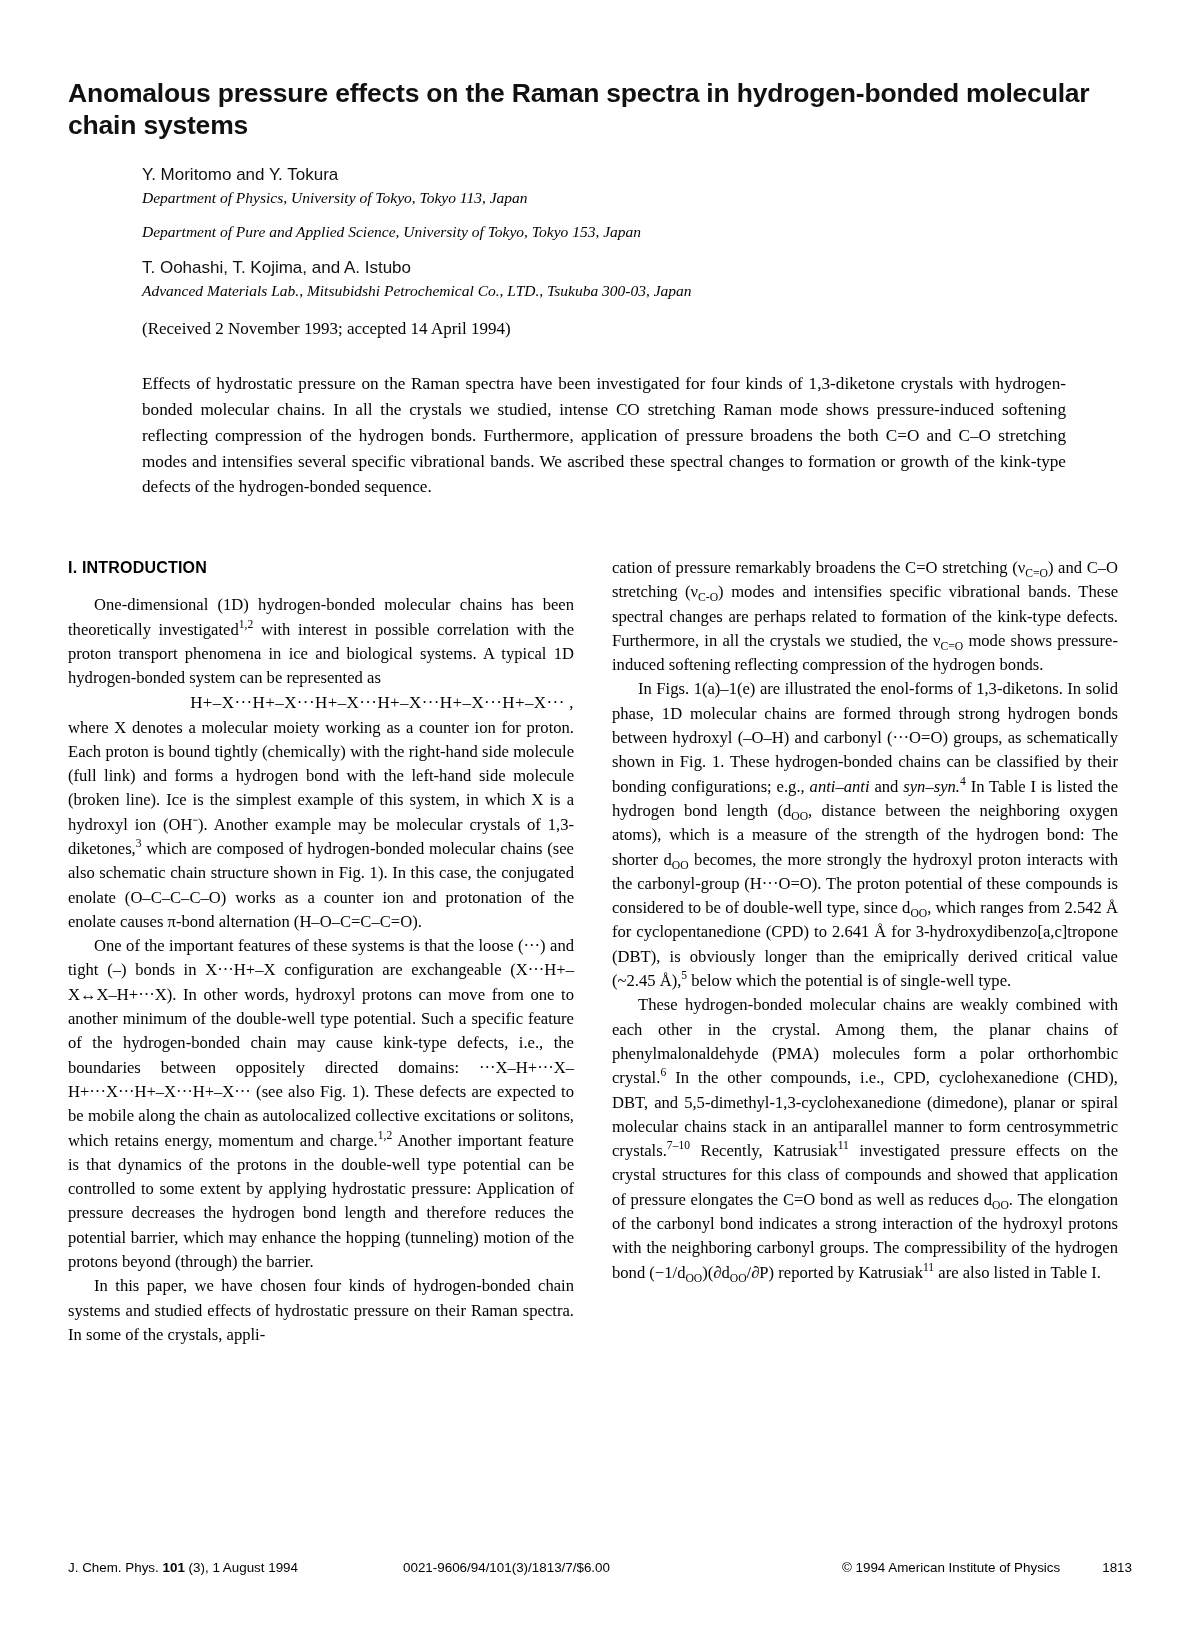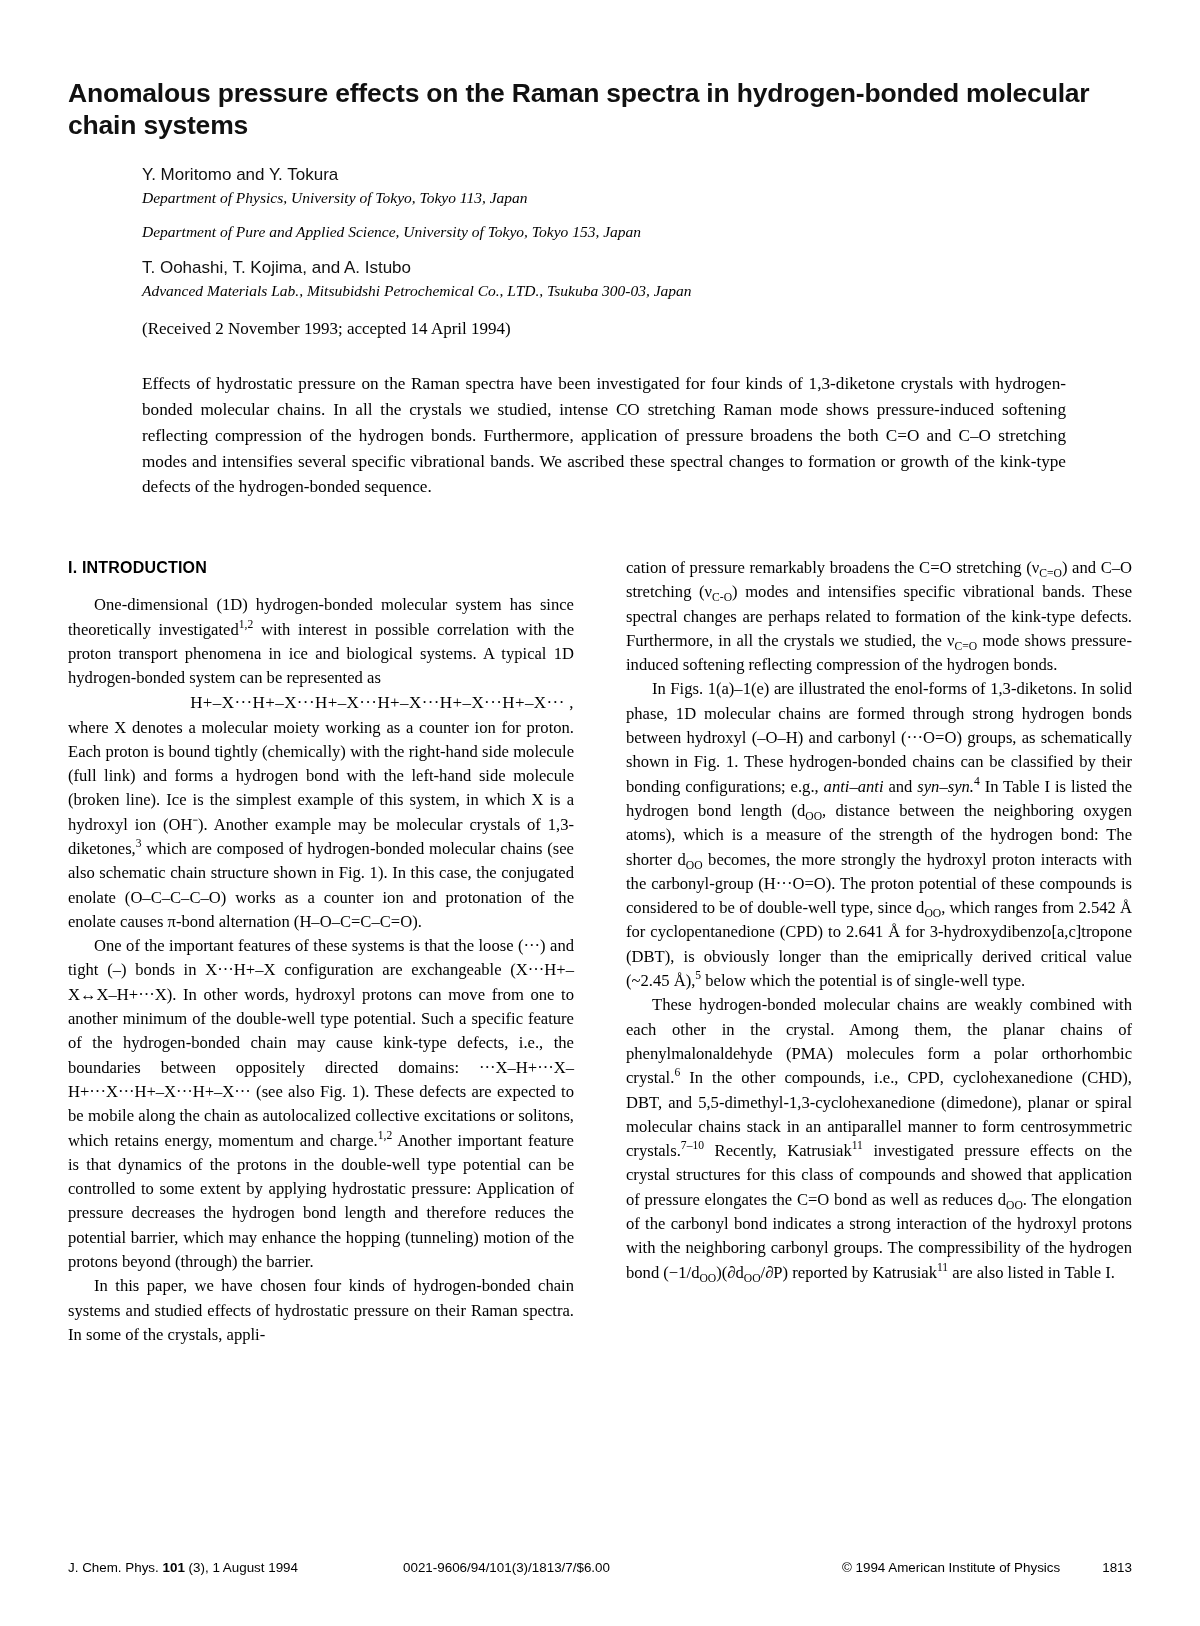--- a/index.html
+++ b/index.html
@@ -76,21 +76,21 @@
   }
 
   
   .body-columns {
     position: absolute;
     left: 68px;
     top: 556px;
     width: 1064px;
     height: 920px;
     display: flex;
-    gap: 52px;
+    gap: 38px;
   }
   .col {
     width: 506px;
     font-size: 16.6px;
     line-height: 1.465;
     text-align: justify;
     text-justify: inter-word;
     hyphens: none;
   }
   .sec-head {
@@ -165,21 +165,21 @@
 
     <div class="abstract">Effects of hydrostatic pressure on the Raman spectra have been investigated for four kinds of 1,3-diketone crystals with hydrogen-bonded molecular chains. In all the crystals we studied, intense CO stretching Raman mode shows pressure-induced softening reflecting compression of the hydrogen bonds. Furthermore, application of pressure broadens the both C=O and C–O stretching modes and intensifies several specific vibrational bands. We ascribed these spectral changes to formation or growth of the kink-type defects of the hydrogen-bonded sequence.</div>
   </div>
 
   <div class="body-columns">
 
     <div class="col">
 
       <div class="sec-head">I. INTRODUCTION</div>
 
-      <p><span>One-dimensional (1D) hydrogen-bonded molecular system has since theoretically investigated</span><sup>1,2</sup><span> with interest in possible correlation with the proton transport phenomena in ice and biological systems. A typical 1D hydrogen-bonded system can be represented as</span></p>
+      <p><span>One-dimensional (1D) hydrogen-bonded molecular chains has been theoretically investigated</span><sup>1,2</sup><span> with interest in possible correlation with the proton transport phenomena in ice and biological systems. A typical 1D hydrogen-bonded system can be represented as</span></p>
 
       <p class="eq">H+–X···H+–X···H+–X···H+–X···H+–X···H+–X··· ,</p>
 
       <p class="cont"><span>where X denotes a molecular moiety working as a counter ion for proton. Each proton is bound tightly (chemically) with the right-hand side molecule (full link) and forms a hydrogen bond with the left-hand side molecule (broken line). Ice is the simplest example of this system, in which X is a hydroxyl ion (OH⁻). Another example may be molecular crystals of 1,3-diketones,</span><sup>3</sup><span> which are composed of hydrogen-bonded molecular chains (see also schematic chain structure shown in Fig. 1). In this case, the conjugated enolate (O–C–C–C–O) works as a counter ion and protonation of the enolate causes π-bond alternation (H–O–C=C–C=O).</span></p>
 
       <p><span>One of the important features of these systems is that the loose (···) and tight (–) bonds in X···H+–X configuration are exchangeable (X···H+–X↔X–H+···X). In other words, hydroxyl protons can move from one to another minimum of the double-well type potential. Such a specific feature of the hydrogen-bonded chain may cause kink-type defects, i.e., the boundaries between oppositely directed domains: ···X–H+···X–H+···X···H+–X···H+–X··· (see also Fig. 1). These defects are expected to be mobile along the chain as autolocalized collective excitations or solitons, which retains energy, momentum and charge.</span><sup>1,2</sup><span> Another important feature is that dynamics of the protons in the double-well type potential can be controlled to some extent by applying hydrostatic pressure: Application of pressure decreases the hydrogen bond length and therefore reduces the potential barrier, which may enhance the hopping (tunneling) motion of the protons beyond (through) the barrier.</span></p>
 
       <p>In this paper, we have chosen four kinds of hydrogen-bonded chain systems and studied effects of hydrostatic pressure on their Raman spectra. In some of the crystals, appli-</p>
     </div>
 

